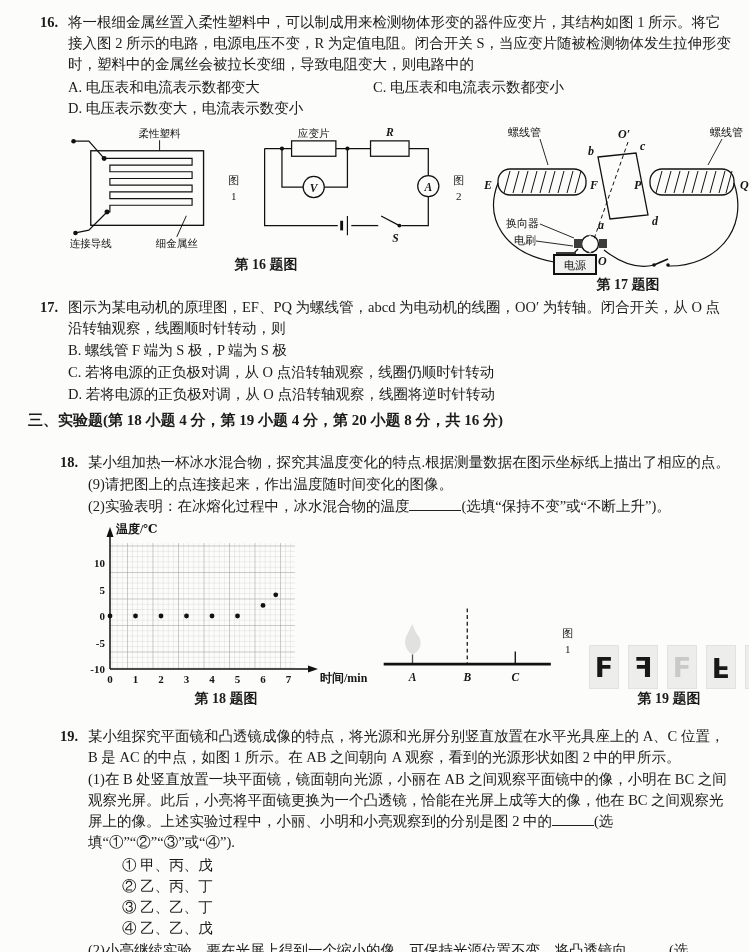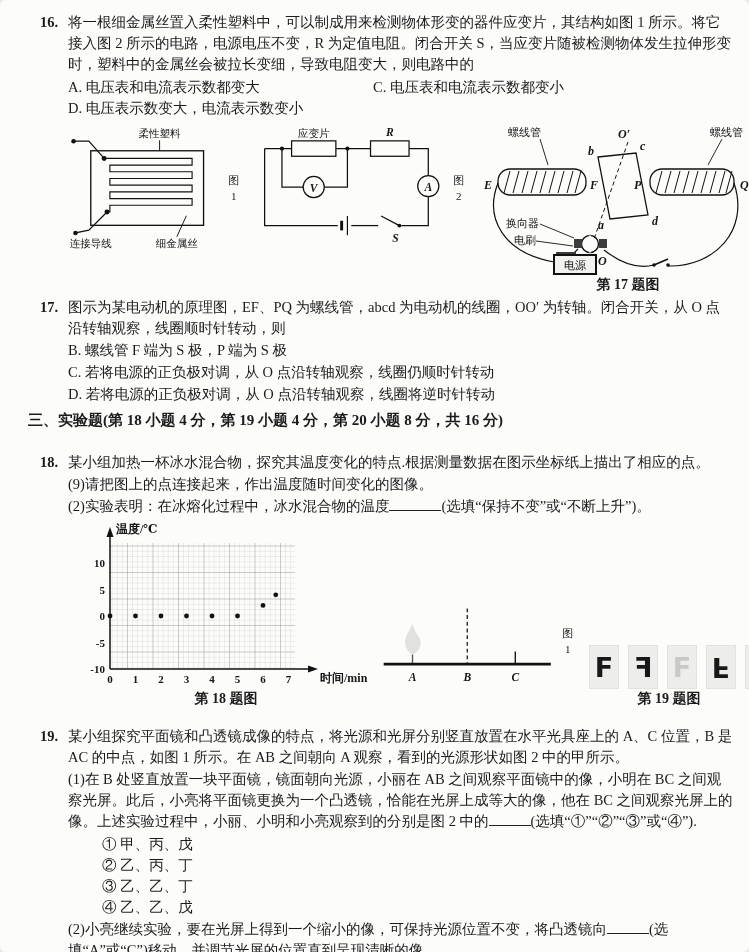--- a/index.html
+++ b/index.html
@@ -1,29 +1,29 @@
 <!DOCTYPE html>
 <html><head>
 <meta charset="utf-8">
 <style>
   html,body{margin:0;padding:0;background:#e8e8e8;}
   .sheet{
     width:749px;height:952px;background:#fcfcfb;color:#1b1b1b;
     box-sizing:border-box;padding:12px 16px 6px 28px;overflow:hidden;
     font-family:"Liberation Serif","DejaVu Serif",serif;
-    font-size:14.5px;line-height:1.45;position:relative;border-radius:6px;
+    font-size:14.5px;line-height:1.45;position:relative;
   }
   .q{display:grid;grid-template-columns:28px 1fr;margin-left:12px;}
   .q .qnum{font-weight:700;}
   .q .stem{margin:0;}
   .opt-grid{display:grid;grid-template-columns:305px 1fr;margin-top:2px;}
   .opt,.opt-line{white-space:nowrap;}
   .opt-line{margin-top:1px;}
   .sec-head{font-weight:700;font-size:15px;margin:5px 0 20px 0;}
-  .subq{margin-left:12px;}
+  .subq{margin-left:32px;}
   .subitem{margin:1px 0 0 0;padding-left:0;}
   .blank{display:inline-block;width:52px;border-bottom:1.5px solid #222;height:0.95em;vertical-align:baseline;}
   .blank.small{width:42px;}
   .choice-row{display:flex;justify-content:space-between;width:600px;margin:2px 0 1px 34px;flex-direction:column;}
   
   .fig-row{display:flex;align-items:flex-start;margin:4px 0 2px 36px;gap:10px;}
   .fig-row2{display:flex;align-items:flex-end;margin:2px 0 16px 48px;}
   .figgroup{display:flex;flex-direction:column;}
   .figpair{display:flex;align-items:flex-end;gap:12px;}
   .figblock{display:flex;flex-direction:row;align-items:center;}
@@ -114,20 +114,21 @@
             <line x1="96" y1="94" x2="96" y2="114" stroke="#111" stroke-width="1.2"></line>
             <line x1="90" y1="99" x2="90" y2="109" stroke="#111" stroke-width="3"></line>
 
             <circle cx="150" cy="104" r="2" fill="#111"></circle>
             <line x1="150" y1="104" x2="131" y2="94" stroke="#111" stroke-width="1.3"></line>
             <text class="svgvar" x="146" y="121" text-anchor="middle">S</text>
           </svg>
           <div class="sub-caption">图 2</div>
         </div>
       </div>
+      <div class="fig-caption">第 16 题图</div>
     </div>
 
     <div class="figgroup">
       <svg width="300" height="152" viewBox="0 0 300 152">
 
         <text class="svglabel" x="30" y="13">螺线管</text>
         <line x1="62" y1="16" x2="70" y2="42" stroke="#111" stroke-width="0.9"></line>
         <text class="svglabel" x="232" y="13">螺线管</text>
         <line x1="244" y1="16" x2="230" y2="42" stroke="#111" stroke-width="0.9"></line>
 

